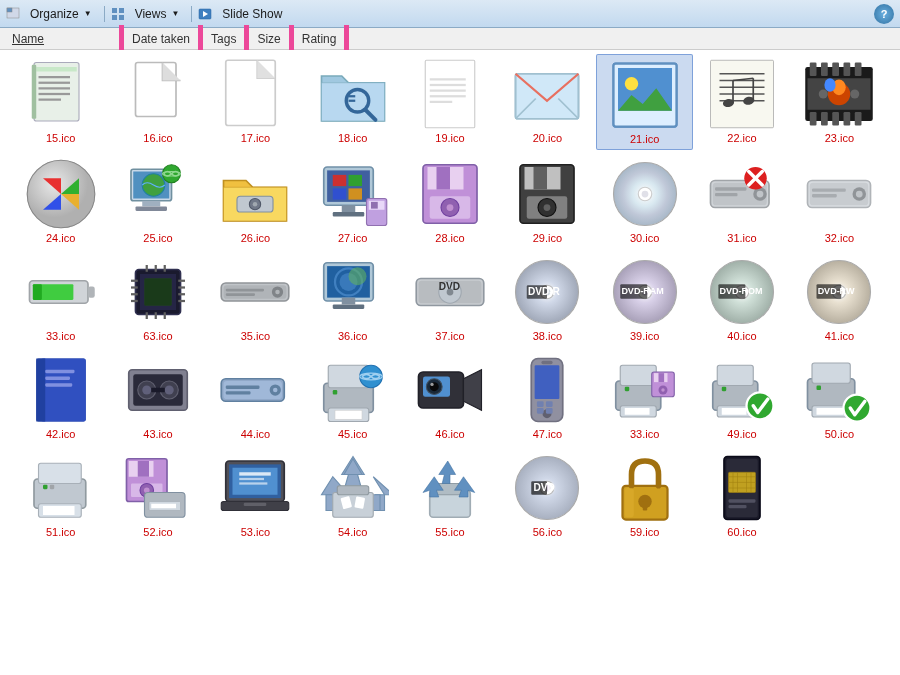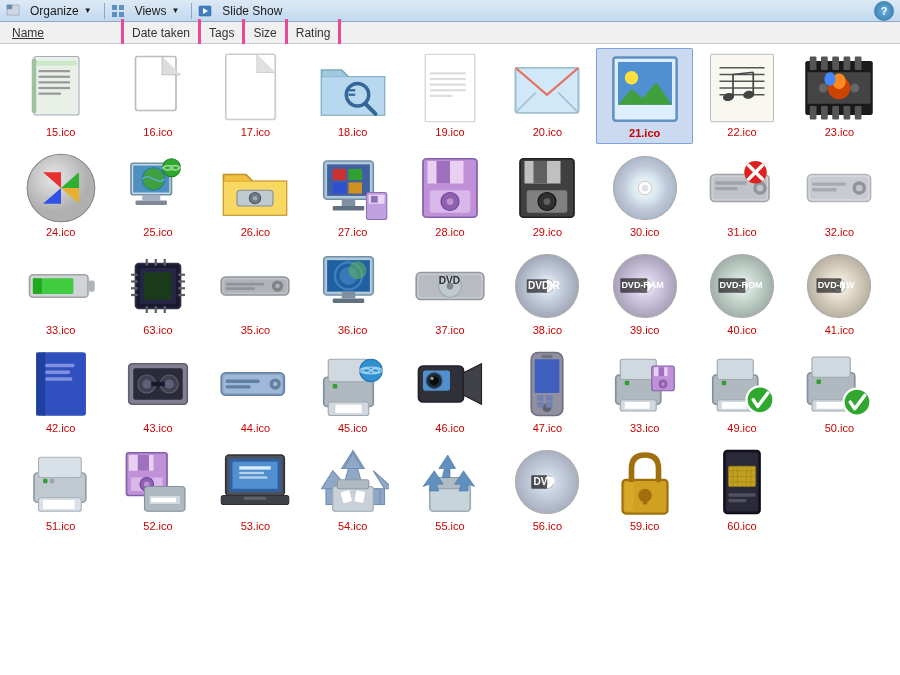--- a/index.html
+++ b/index.html
@@ -10,21 +10,21 @@
       height: 675px;
       overflow: hidden;
       display: flex;
       flex-direction: column;
     }
 
     
     .toolbar {
       background: linear-gradient(to bottom, #dce9f5, #c2d9ef);
       border-bottom: 1px solid #8baac5;
-      height: 22px;
+      height: 28px;
       display: flex;
       align-items: center;
       padding: 0 6px;
       gap: 4px;
     }
     .toolbar-btn {
       display: flex;
       align-items: center;
       gap: 3px;
       padding: 2px 6px;
@@ -75,21 +75,21 @@
       gap: 0;
     }
     .col-header {
       font-size: 12px;
       color: #333;
       padding: 14px 8px;
       cursor: pointer;
       height: 100%;
       display: flex;
       align-items: center;
-      border-right: 3px solid #ec4899;
+      border-right: 5px solid #ec4899;
     }
     .col-header:first-child { min-width: 120px; }
     .col-name-underline { text-decoration: underline; }
 
     
     .main-content {
       flex: 1;
       display: flex;
       overflow: hidden;
       background: #fff;
@@ -113,21 +113,21 @@
     .file-item {
       display: flex;
       flex-direction: column;
       align-items: center;
       padding: 4px 2px;
       cursor: pointer;
       border-radius: 2px;
       min-width: 88px;
       max-width: 100px;
     }
-    .file-item.selected { background: rgba(49,106,197,0.25); border: 1px solid rgba(49,106,197,0.5); font-weight: bold; }
+    .file-item.selected { background: rgba(49,106,197,0.25); border: 1px solid rgba(49,106,197,0.5); }
     .file-icon {
       width: 72px;
       height: 72px;
       display: flex;
       align-items: center;
       justify-content: center;
       position: relative;
     }
     .file-name {
       font-size: 11px;

